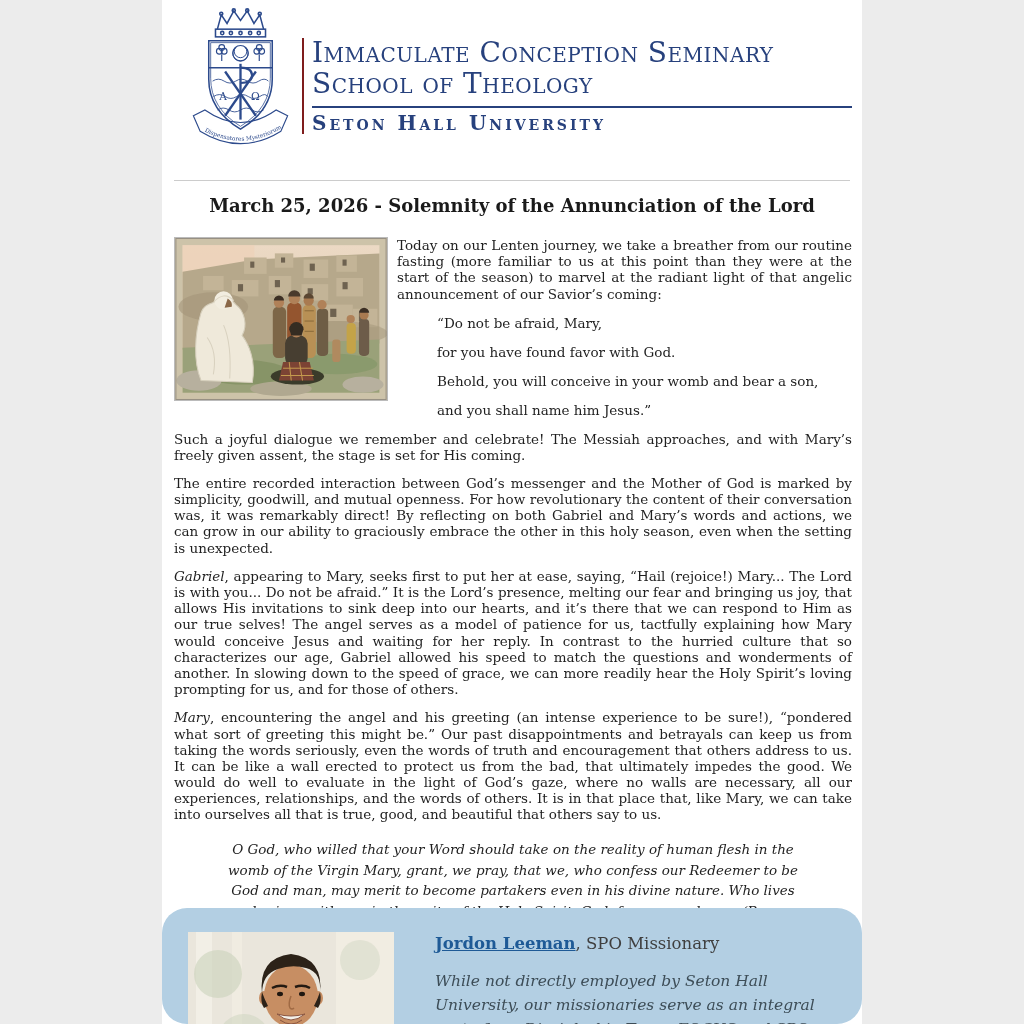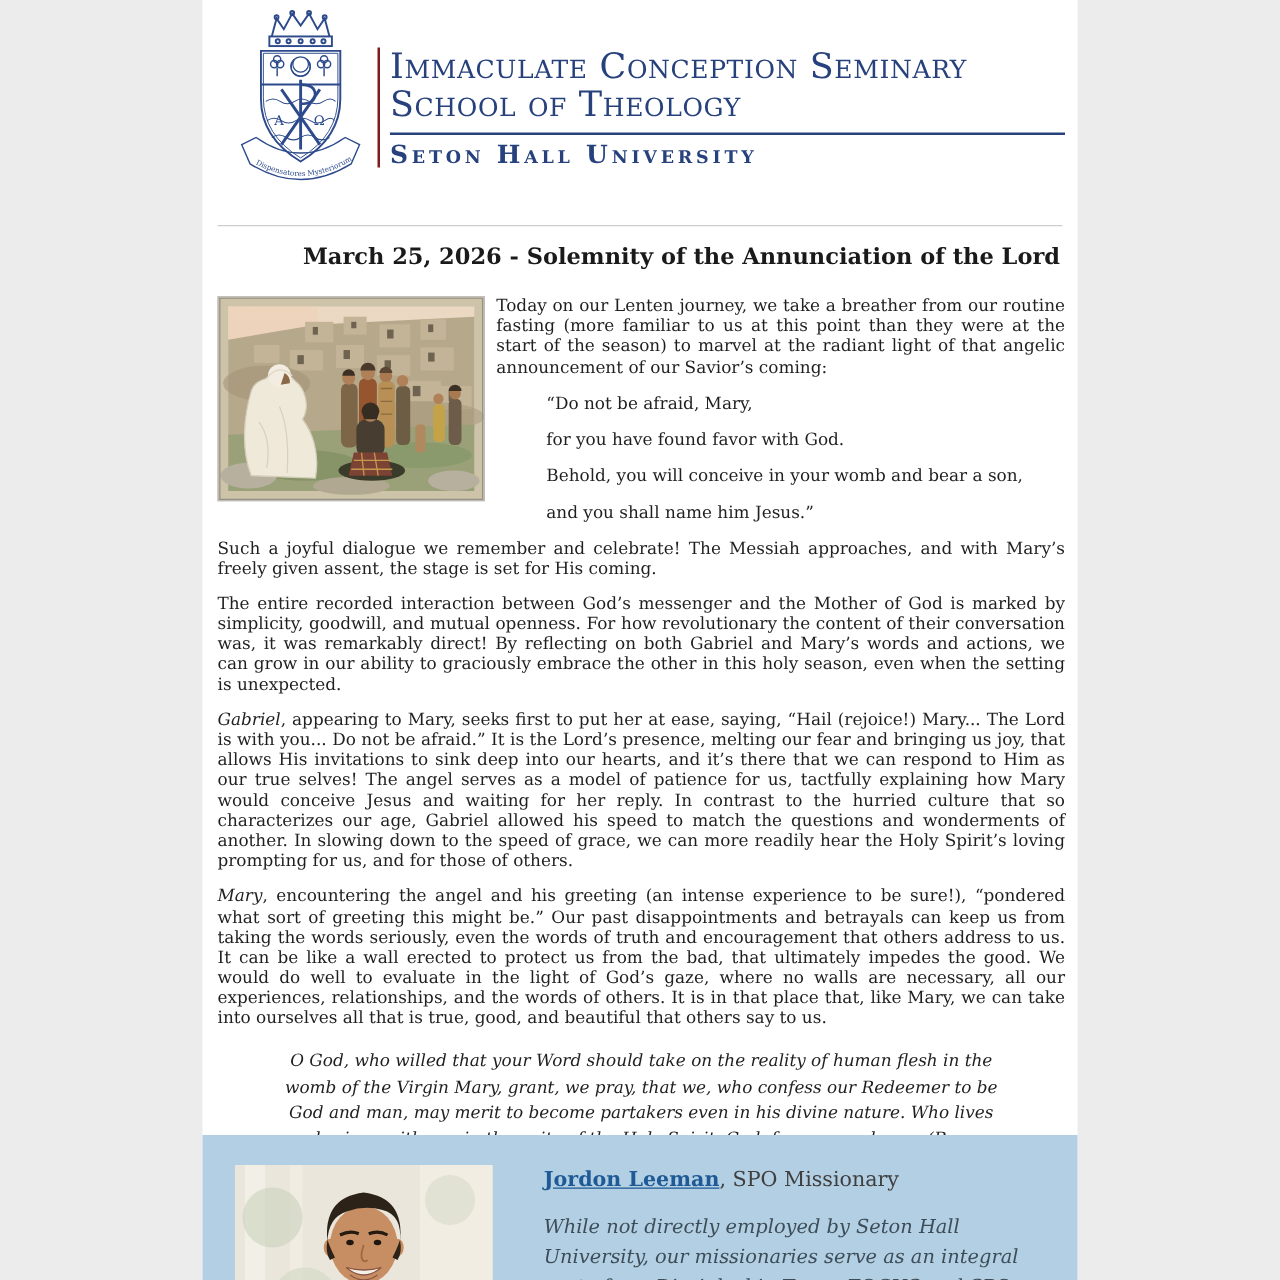--- a/index.html
+++ b/index.html
@@ -35,21 +35,21 @@
   }
   .header-divider { border: 0; border-top: 1px solid #cccccc; margin: 10px 12px 0 12px; }
 
   
   .series-title {
     margin: 13px 14px 0 14px; text-align: center;
     font-family: "Liberation Sans", sans-serif; font-weight: bold;
     font-size: 15px; color: #7223a2;
   }
   .date-title {
-    margin: 14px 14px 0 14px; text-align: right;
+    margin: 14px 14px 0 14px; text-align: center;
     font-weight: bold; font-size: 18px; color: #1a1a1a;
   }
 
   
   .article { padding: 0 10px 0 12px; color: #1f1f1f; }
   .lead-row { display: flex; margin-top: 21px; }
   .painting-frame {
     flex: 0 0 214px; width: 214px; height: 164px;
     border: 1px solid #bbbbbb; background: #cdc3a9;
   }
@@ -65,20 +65,21 @@
     margin: 16px auto 0 auto; max-width: 600px; text-align: center;
     font-style: italic; font-size: 13.5px; line-height: 1.55; color: #1f1f1f;
     padding: 0 10px;
   }
 
   
   .missionary-section {
     margin-top: auto; flex: 0 0 116px; height: 116px; overflow: hidden;
     background: #b3cfe3; padding: 24px 24px 0 23px;
     display: flex;
+    border-radius: 25px;
   }
   .missionary-photo {
     flex: 0 0 212px; width: 212px; height: 150px; overflow: hidden;
   }
   .missionary-text { margin-left: 38px; flex: 1 1 auto; max-width: 392px; }
   .missionary-title { font-size: 16.5px; color: #3f3f3f; margin-top: 2px; }
   .missionary-link {
     color: #1e5a96; font-weight: bold; text-decoration: underline; cursor: pointer;
   }
   .missionary-bio {

